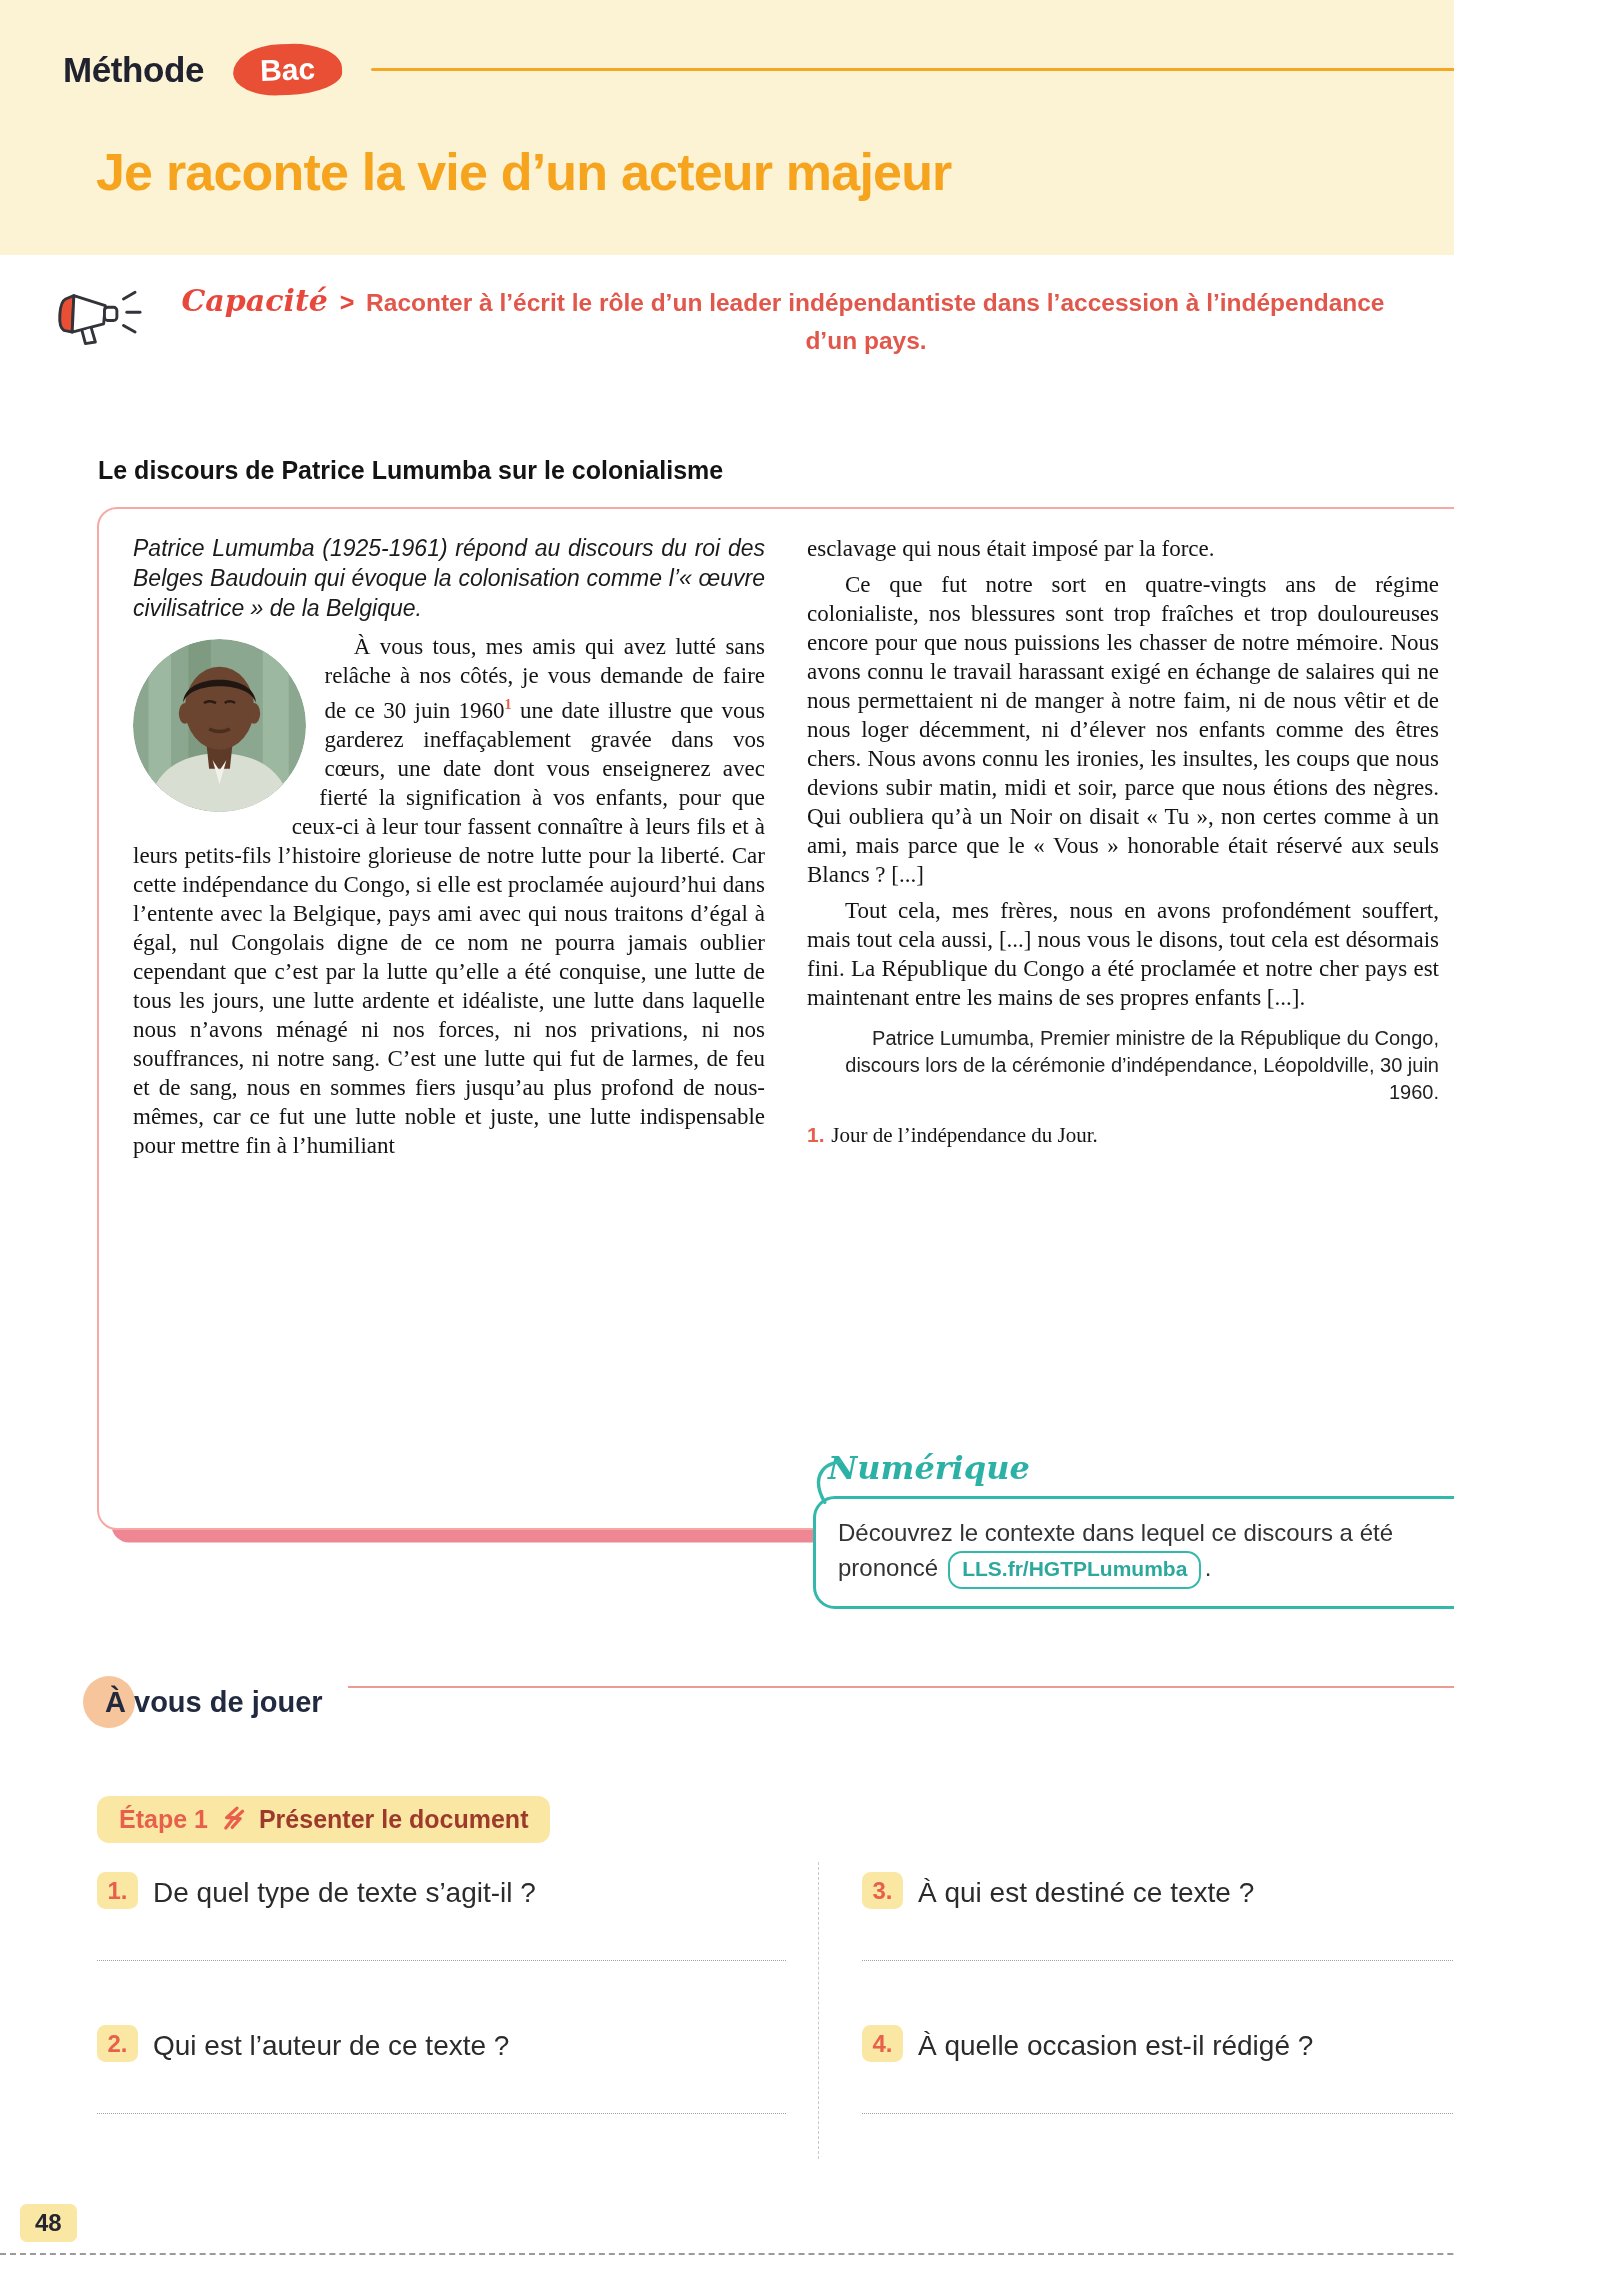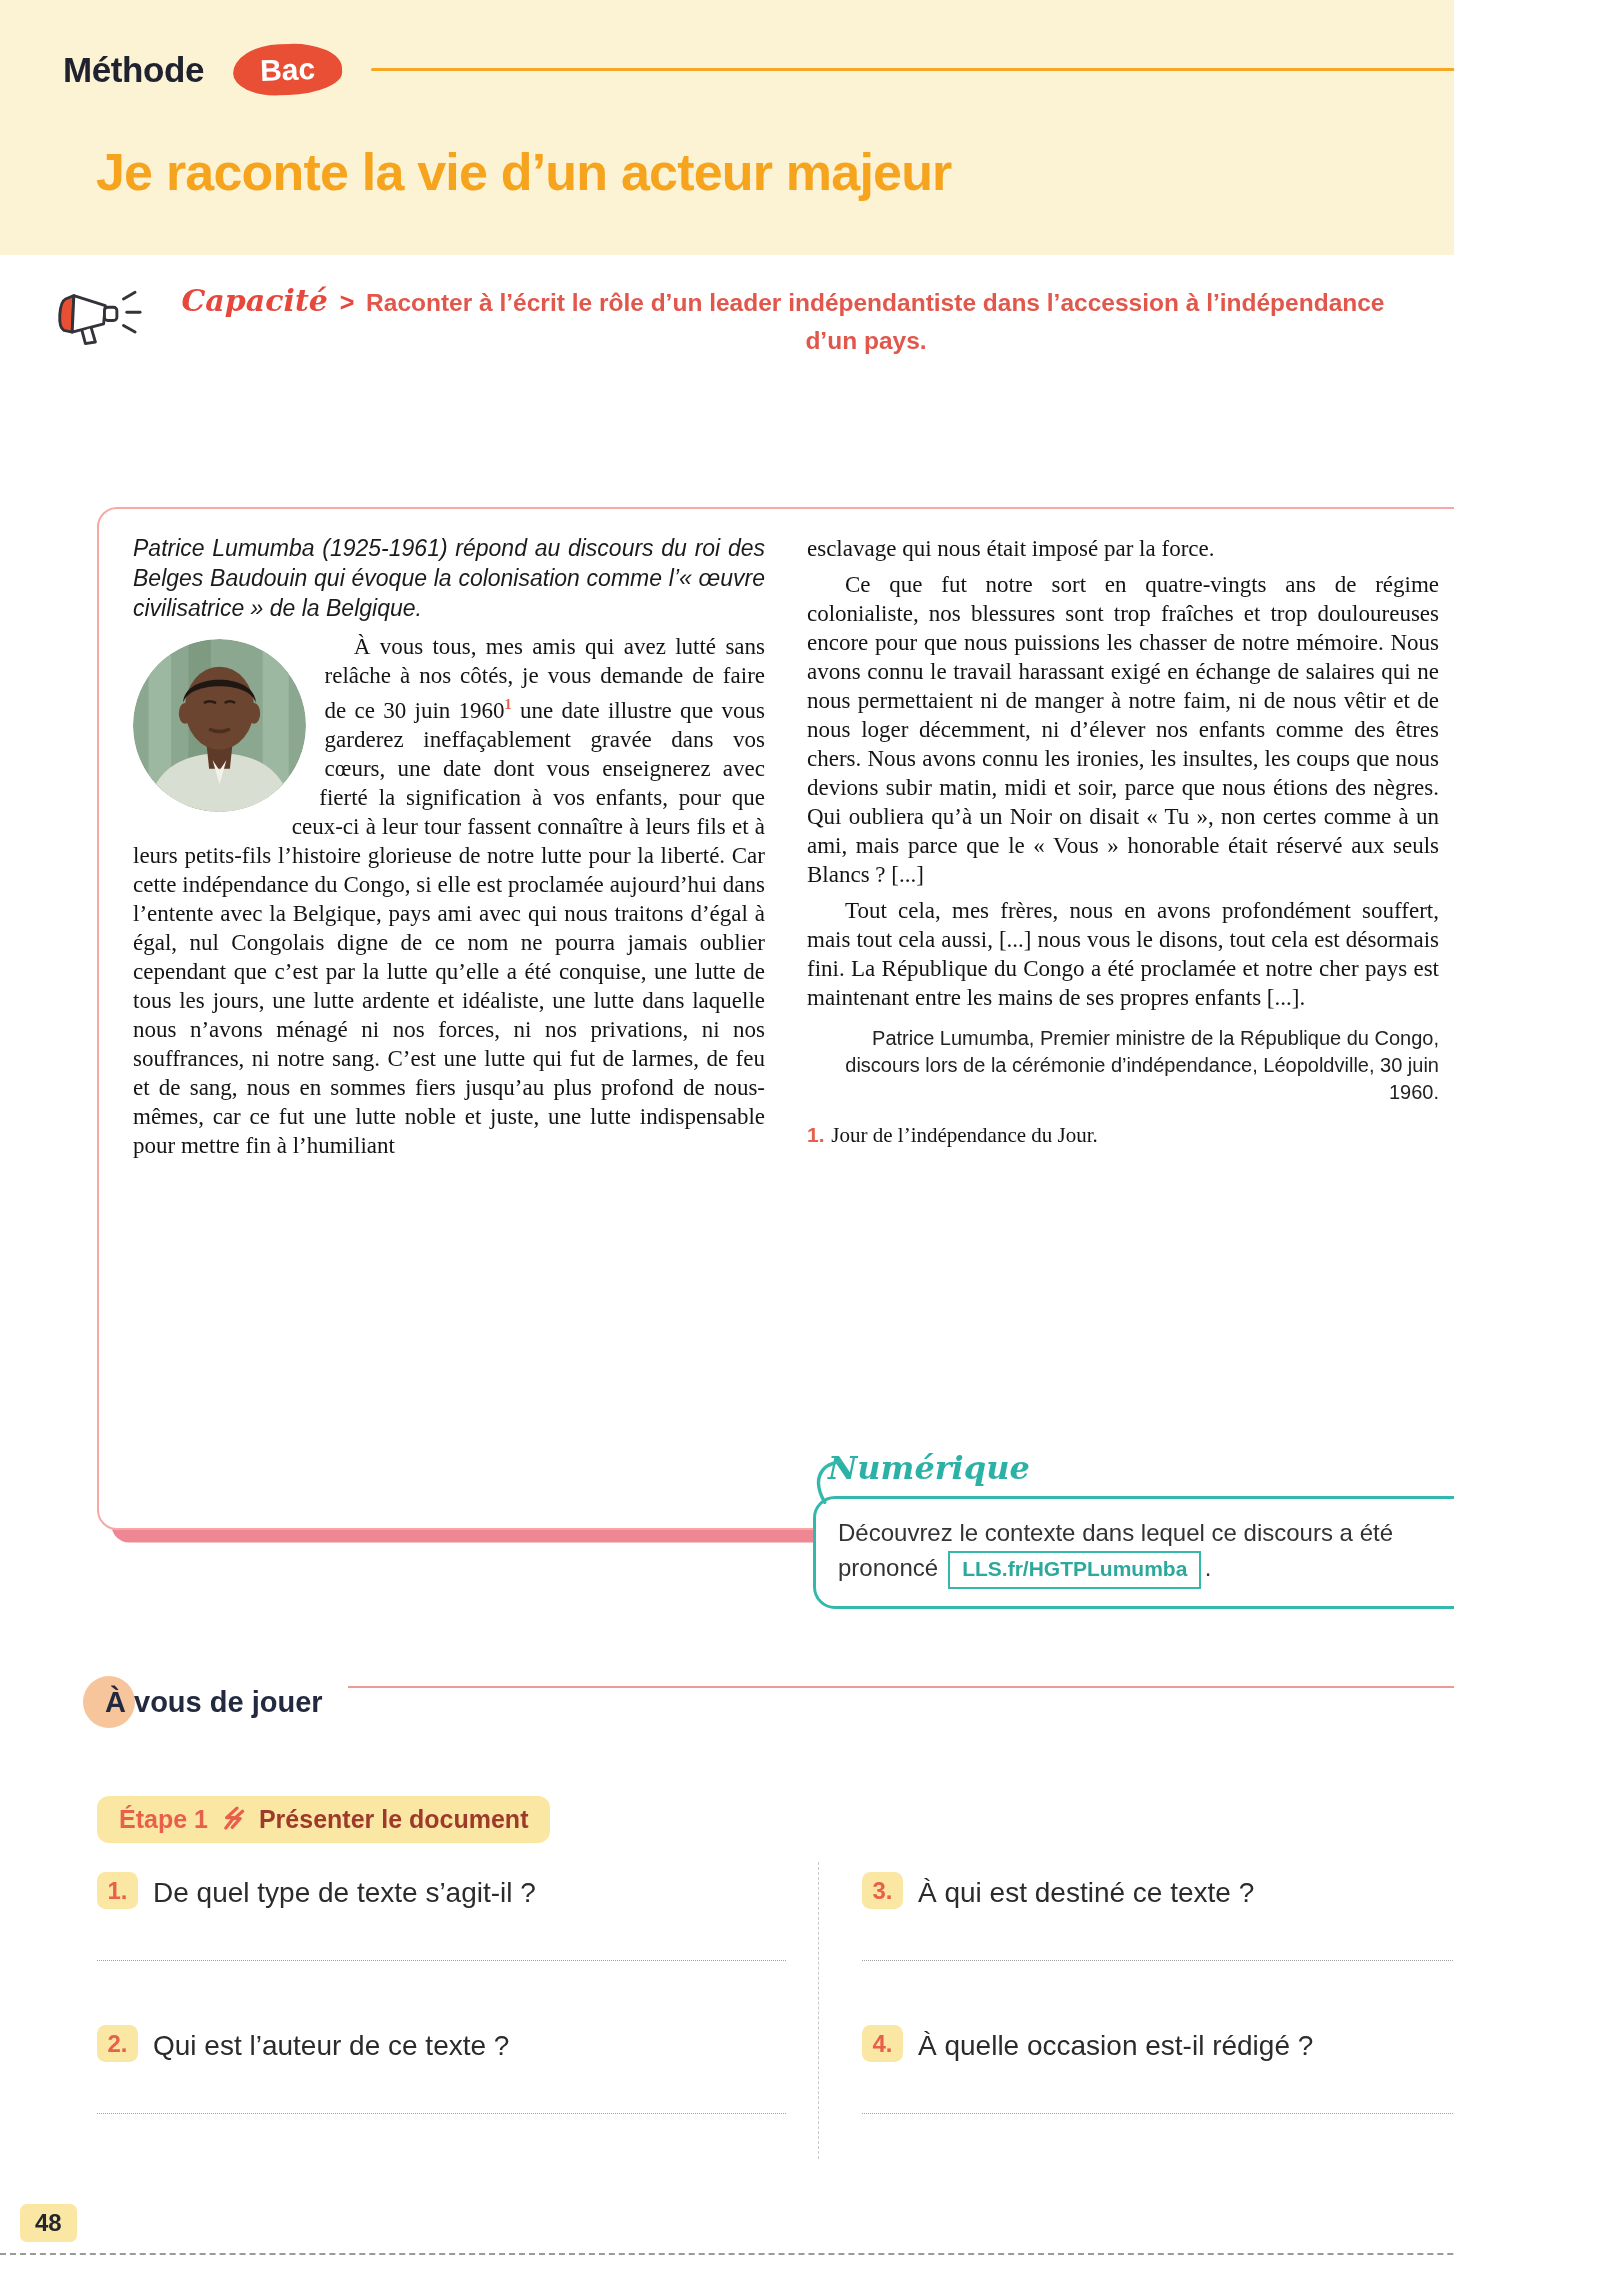--- a/index.html
+++ b/index.html
@@ -52,21 +52,21 @@
   .doc-source { margin-top:13.5px; font-size:20px; line-height:1.35; color:#222222; text-align:right; }
   .doc-footnote { margin-top:17px; font-family:"Liberation Serif", serif; font-size:21px; color:#141414; }
   .fn-num { color:#E8604C; font-weight:700; font-family:"Liberation Sans", sans-serif; margin-right:6.8px; }
 
   
   .num-label { position:absolute; left:729px; top:940px; font-family:"DejaVu Serif", serif; font-style:italic; font-weight:bold;
                font-size:32px; color:#2CB1A6; z-index:4; }
   .num-bubble { position:absolute; left:714px; top:987px; width:669px; background:#ffffff; border:3.4px solid #35B8AC;
                 border-radius:22px; padding:17px 22px; font-size:24px; line-height:1.45; color:#333333; z-index:4; }
   .num-tail { position:absolute; left:-5px; top:-39px; }
-  .lls-pill { display:inline-block; border:2.5px solid #35B8AC; border-radius:0; padding:0.8px 12px 2.5px;
+  .lls-pill { display:inline-block; border:2.5px solid #35B8AC; border-radius:14px; padding:0.8px 12px 2.5px;
               color:#2CA89D; font-weight:700; font-size:21px; margin:0 3.4px; }
 
   
   .avj { position:absolute; left:95px; top:1686px; width:1380px; display:flex; align-items:flex-start; z-index:2; }
   .avj-title { position:relative; font-size:29px; font-weight:800; color:#222A3F; padding-left:10px; }
   .avj-circle { position:absolute; left:-12px; top:-10px; width:52px; height:52px; border-radius:50%; background:#F7C59C; z-index:-1; }
   .avj-rule { flex:1; border-top:2.5px solid #EE9A94; margin-left:25px; }
 
   
   .etape { position:absolute; left:97px; top:1796px; display:inline-flex; align-items:center; gap:13.5px;
@@ -121,20 +121,21 @@
         </g>
       </svg>
     </span>
     <p class="cap-p">
       <span class="cap-script">Capacité</span>
       <span class="cap-arrow">&gt;</span>
       <span class="cap-bold">Raconter à l’écrit le rôle d’un leader indépendantiste dans l’accession à l’indépendance d’un pays.</span>
     </p>
   </div>
 
+  <h2 class="doc-heading">Le discours de Patrice Lumumba sur le colonialisme</h2>
 
   <div class="doc-box">
     <div class="doc-cols">
 
       <div class="doc-col">
         <p class="doc-intro">Patrice Lumumba (1925-1961) répond au discours du roi des Belges Baudouin qui évoque la colonisation comme l’« œuvre civilisatrice » de la Belgique.</p>
         <span class="doc-photo">
           <svg width="173" height="173" viewBox="0 0 200 200">
             <defs>
                 <clipPath id="pc">

